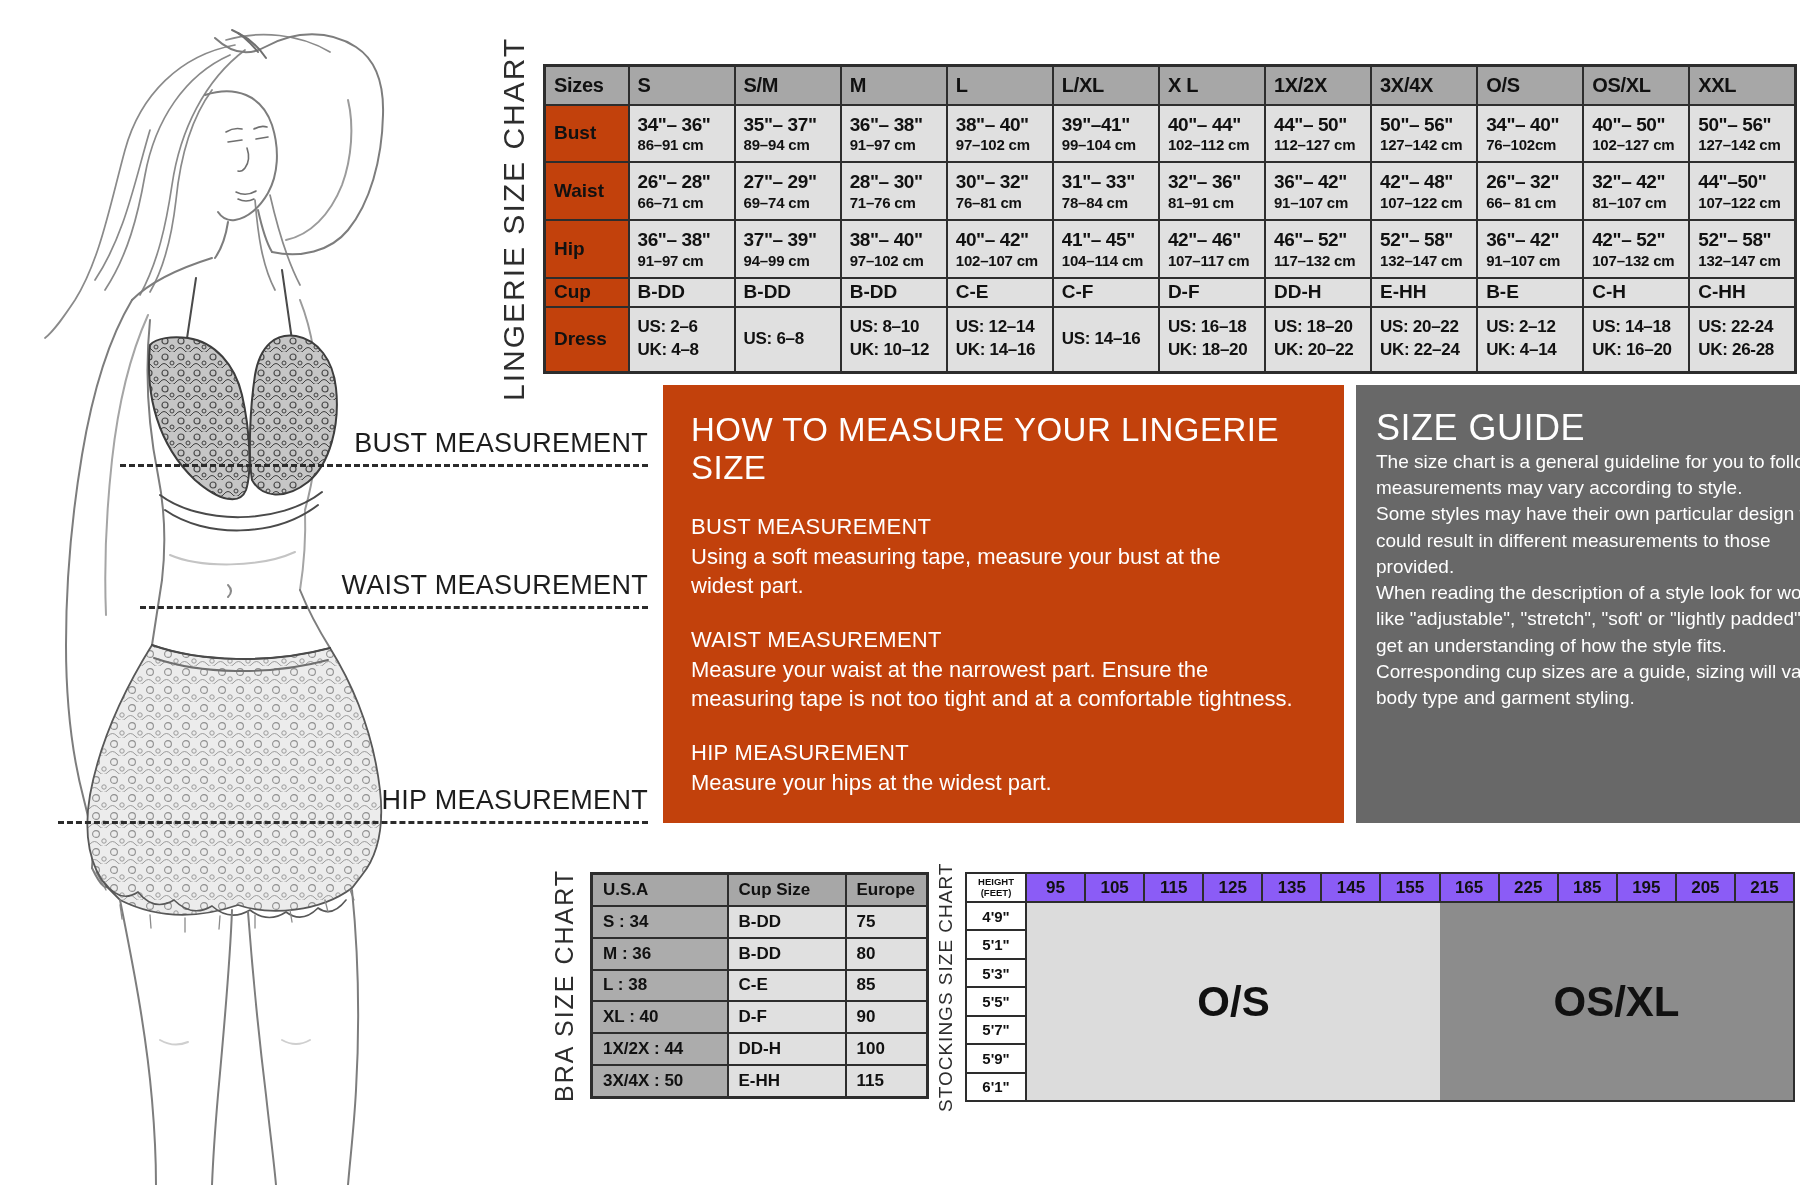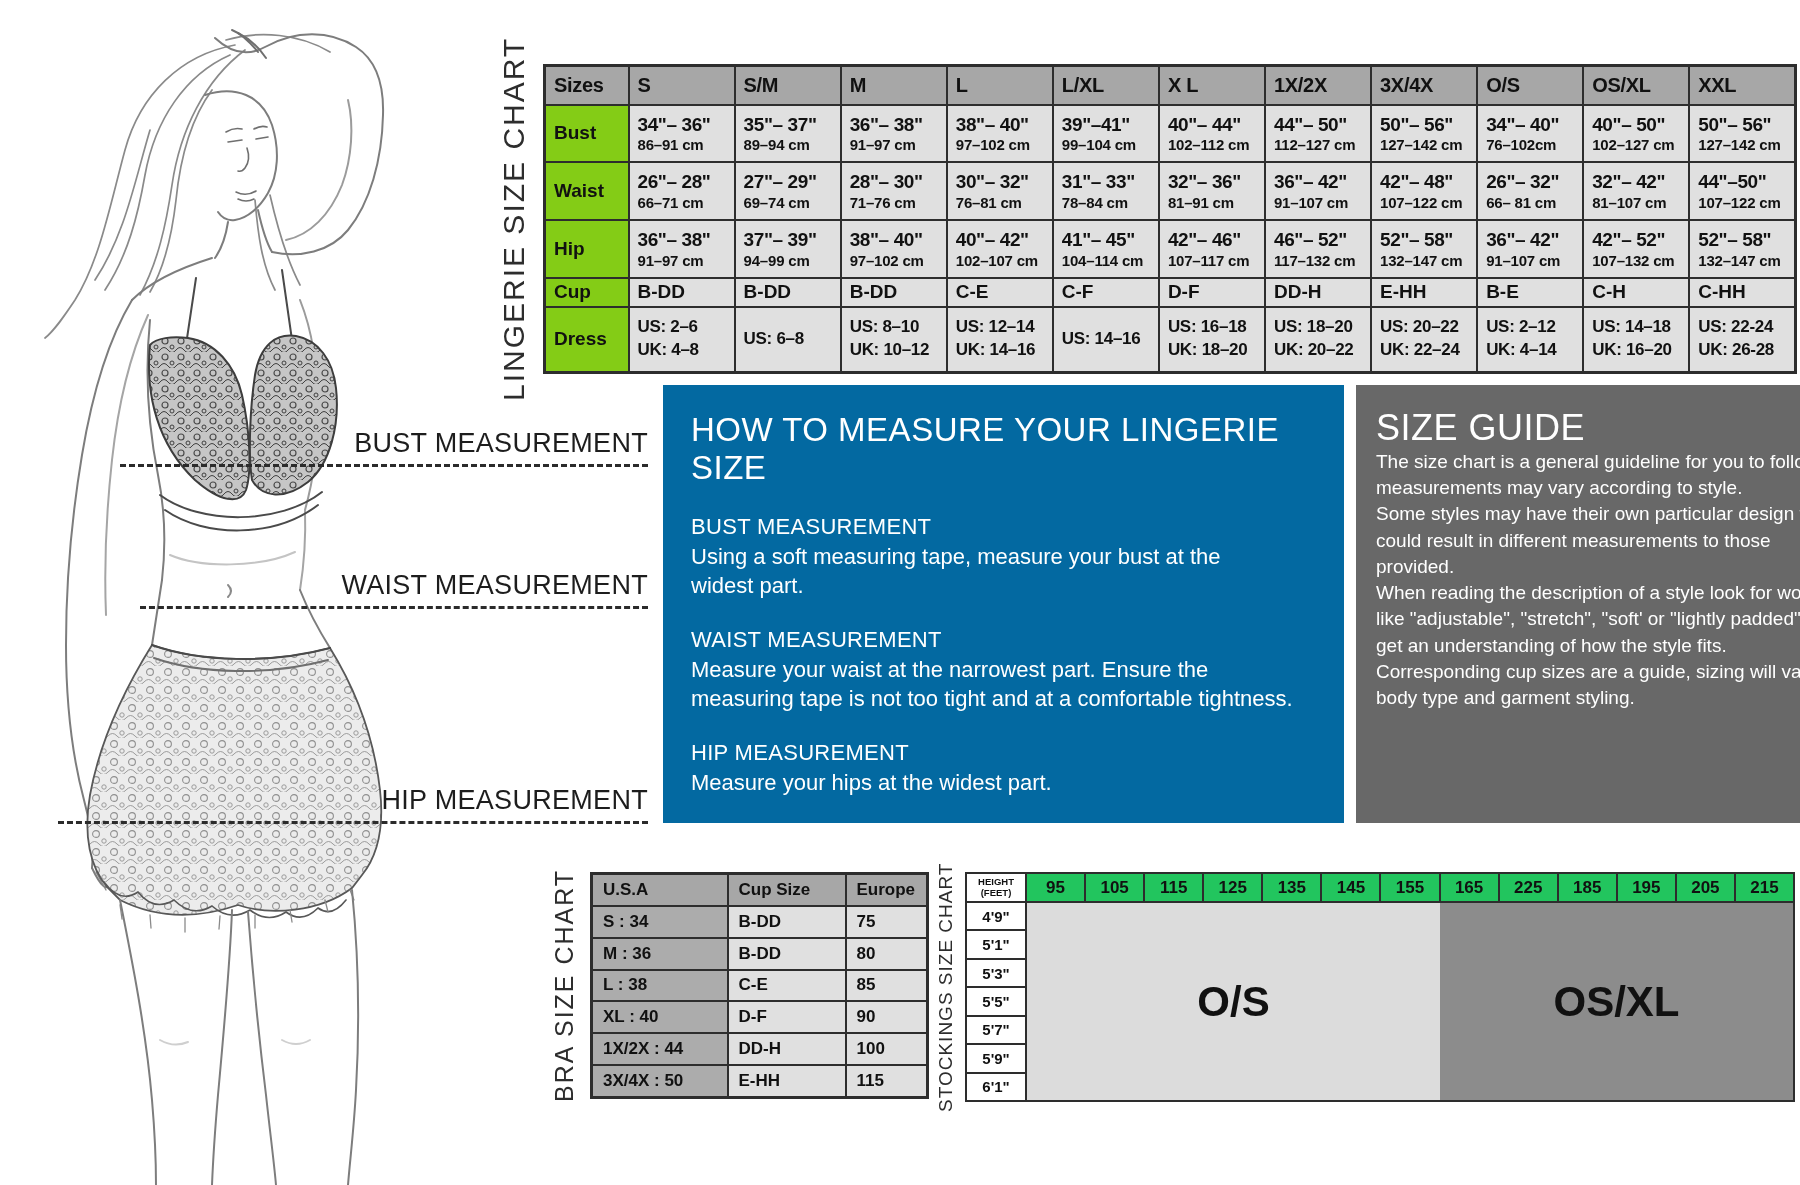--- a/index.html
+++ b/index.html
@@ -13,41 +13,41 @@
   .vlabel-lingerie{left:492px;top:64px;width:44px;height:310px;font-size:30px;}
   .vlabel-bra{left:544px;top:872px;width:40px;height:227px;font-size:25px;}
   .vlabel-stockings{left:929px;top:872px;width:34px;height:230px;font-size:19px;letter-spacing:1px;}
 
   
   table.lin{position:absolute;left:543px;top:64px;width:1254px;height:310px;
             border-collapse:collapse;table-layout:fixed;border:3px solid #2d2d2d;}
   .lin th,.lin td{border:2px solid #2d2d2d;padding:2px 4px 2px 8px;text-align:left;
                   vertical-align:middle;overflow:hidden;}
   .lin th{background:#a7a7a7;font-size:20px;font-weight:bold;letter-spacing:-0.3px;}
-  .lin td.rlabel{background:#84cc16;font-size:19px;font-weight:bold;}
+  .lin td.rlabel{background:#c2410c;font-size:19px;font-weight:bold;}
   .lin td.val{background:#e0e0e0;}
   .lin .in{font-size:19px;font-weight:bold;letter-spacing:-0.4px;line-height:1.25;}
   .lin .cm{font-size:15px;font-weight:bold;letter-spacing:-0.2px;line-height:1.2;}
   .lin .cupv{font-size:19px;font-weight:bold;}
   .lin .dl{font-size:17px;font-weight:bold;letter-spacing:-0.3px;line-height:1.35;}
   .lin tr.r-hdr{height:38px;margin-left:35px;} .lin tr.r-meas{height:56px;}
   .lin tr.r-cup{height:28px;} .lin tr.r-dress{height:64px;}
 
   
   .callout{position:absolute;}
   .callout-label{text-align:right;font-size:27px;color:#1d1d1d;letter-spacing:0.3px;
                  margin-bottom:5px;font-weight:400;}
   .callout-line{border-top:3px dashed #2b2b2b;height:0;}
   .callout-bust{left:120px;top:428px;width:528px;}
   .callout-waist{left:140px;top:570px;width:508px;}
   .callout-hip{left:58px;top:785px;width:590px;}
 
   
   .measure-box{position:absolute;left:663px;top:385px;width:681px;height:438px;
-               background:#0369a1;color:#fff;box-sizing:border-box;padding:26px 28px;}
+               background:#c2410c;color:#fff;box-sizing:border-box;padding:26px 28px;}
   .m-title{font-size:33px;font-weight:400;letter-spacing:0.5px;}
   .m-section{margin-top:27px;}
   .m-heading{font-size:22px;font-weight:400;letter-spacing:0.3px;}
   .m-body{font-size:22px;font-weight:400;line-height:1.32;margin-top:2px;}
   .m-body.narrow{max-width:562px;}
 
   
   .guide-box{position:absolute;left:1356px;top:385px;width:512px;height:438px;
              background:#686868;color:#fff;box-sizing:border-box;padding:22px 16px 22px 20px;}
   .g-title{font-size:36px;font-weight:400;letter-spacing:0.5px;}
@@ -60,21 +60,21 @@
   .bra th{background:#a7a7a7;font-size:17px;font-weight:bold;margin-top:42px;}
   .bra td.rlabel{background:#acacac;font-size:17px;font-weight:bold;}
   .bra td.val{background:#e0e0e0;font-size:17px;font-weight:bold;}
 
   
   .stk{position:absolute;left:965px;top:872px;width:830px;height:230px;}
   .stk-header{display:flex;height:31px;}
   .stk-corner{box-sizing:border-box;width:62px;border:2px solid #2d2d2d;background:#fff;
               display:flex;flex-direction:column;align-items:center;justify-content:center;
               font-size:9.5px;font-weight:bold;line-height:1.1;}
-  .stk-w{box-sizing:border-box;width:59.08px;border:2px solid #2d2d2d;border-left:none;background:#22c55e;
+  .stk-w{box-sizing:border-box;width:59.08px;border:2px solid #2d2d2d;border-left:none;background:#8b5cf6;
          display:flex;align-items:center;justify-content:center;font-size:17px;font-weight:bold;}
   .stk-body{display:flex;height:199px;}
   .stk-heights{width:62px;display:flex;flex-direction:column;}
   .stk-h{box-sizing:border-box;flex:1;border:2px solid #2d2d2d;border-top:none;background:#fff;
          display:flex;align-items:center;justify-content:center;font-size:15px;font-weight:bold;}
   .stk-regions{box-sizing:border-box;flex:1;display:flex;border:2px solid #2d2d2d;border-left:none;border-top:none;}
   .stk-os{width:413px;background:#dcdcdc;display:flex;align-items:center;justify-content:center;
           font-size:42px;font-weight:bold;color:#111;}
   .stk-osxl{flex:1;background:#8c8c8c;display:flex;align-items:center;justify-content:center;
             font-size:42px;font-weight:bold;color:#111;}

